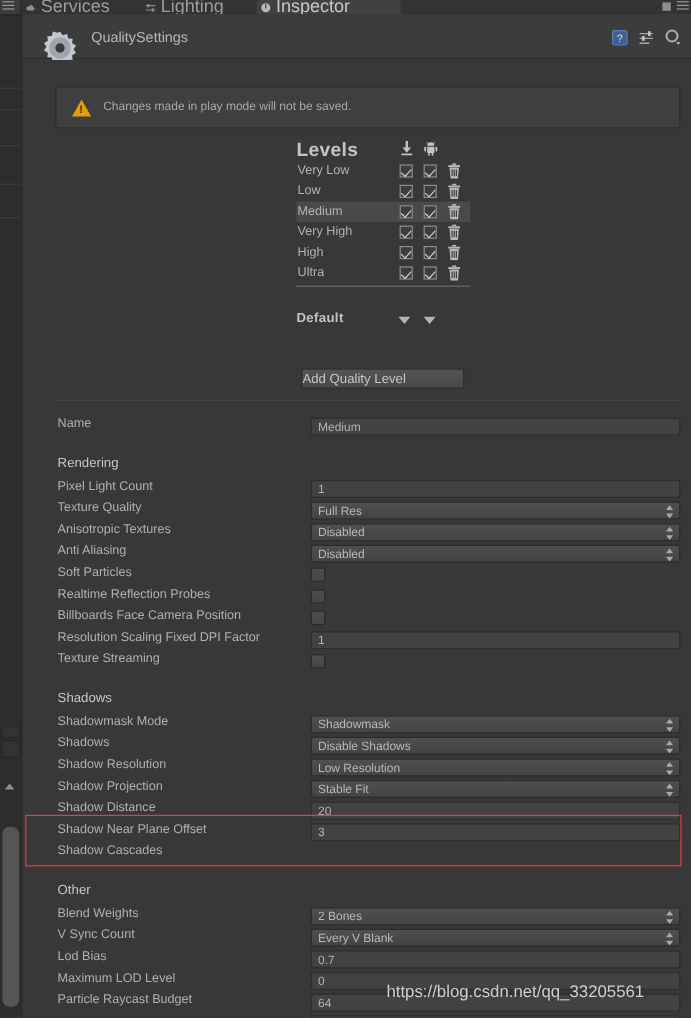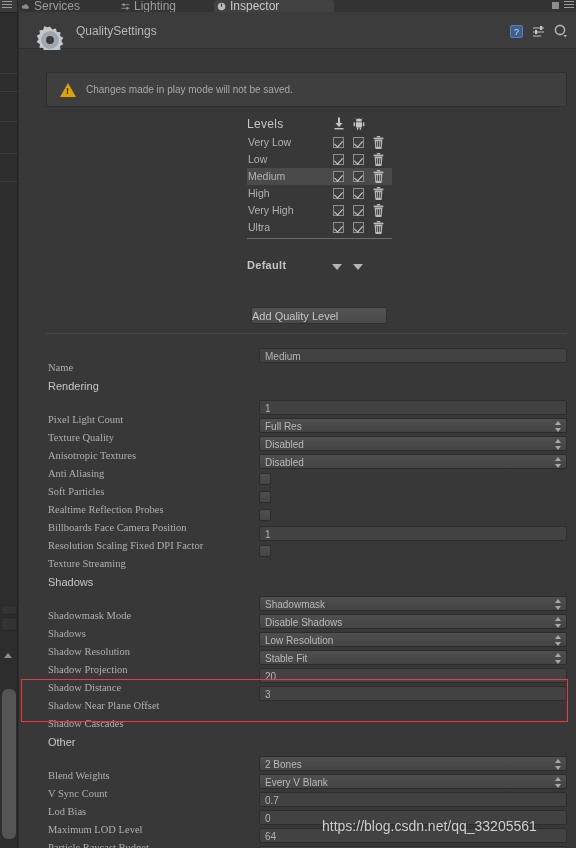--- a/index.html
+++ b/index.html
@@ -40,21 +40,21 @@
     border-bottom:5px solid #8f8f8f;
   }
 
   
   .tabbar {
     position: absolute; left: 18px; top: 0; right: 0; height: 12px;
     background: #333333;
   }
   .tab {
     position: absolute; top: 0; height: 12px;
-    font-size: 12px; color: #b0b0b0;
+    font-size: 15px; color: #b0b0b0;
     line-height: 12px;
     padding-left: 16px;
     white-space: nowrap;
     overflow: hidden;
   }
   .tab.inactive { color: #9d9d9d; }
   .tab.active {
     background: #414141;
     color: #c8c8c8;
     border-top-left-radius: 3px; border-top-right-radius: 3px;
@@ -135,21 +135,21 @@
 
   
   .levels {
     position: absolute; left: 228px; top: 66px; width: 145px;
   }
   .lv-head {
     position: relative; height: 18px;
   }
   .lv-head .lbl {
     position: absolute; left: 0; top: 1px;
-    font-size: 12px; font-weight: normal; color: #c4c4c4;
+    font-size: 16px; font-weight: bold; color: #c4c4c4;
     letter-spacing: .3px;
   }
   .lv-head .i-dl { position: absolute; left: 86px; top: 1px; width: 12px; height: 13px; }
   .lv-head .i-andr { position: absolute; left: 106px; top: 1px; width: 12px; height: 13px; }
 
   .lv-row {
     position: relative; height: 17px;
   }
   .lv-row.selected { background: #4a4a4a; }
   .lv-row .name {
@@ -201,22 +201,22 @@
   .hrule {
     position: absolute; left: 27px; right: 9px; height: 1px;
     background: #484848;
   }
 
   
   .prop {
     position: absolute; left: 27px; right: 9px; height: 17px;
   }
   .prop .plabel {
-    position: absolute; left: 2px; top: 15px;
-    font-size: 10.5px; color: #b0b0b0; white-space: nowrap; font-family: Liberation Serif, serif;
+    position: absolute; left: 2px; top: 0;
+    font-size: 10.5px; color: #b0b0b0; white-space: nowrap;
   }
   .field {
     position: absolute; left: 213px; right: 0; height: 15px; top: 1px;
     border-radius: 2px;
   }
   .field.text {
     background: #424242; border: 1px solid #2d2d2d;
   }
   .field.popup {
     background: linear-gradient(#4f4f4f, #444444);
@@ -416,34 +416,34 @@
             <svg class="trash" viewBox="0 0 11 13">
   <rect x="0.6" y="1.6" width="9.8" height="1.6" fill="#b9b9b9"></rect>
   <rect x="3.8" y="0" width="3.4" height="1.4" fill="#b9b9b9"></rect>
   <path d="M1.6 3.6h7.8l-.7 8.6a.8.8 0 0 1-.8.7H3.1a.8.8 0 0 1-.8-.7z" fill="#b9b9b9"></path>
   <rect x="3.2" y="5.2" width="1" height="5.6" fill="#3d3d3d"></rect>
   <rect x="5" y="5.2" width="1" height="5.6" fill="#3d3d3d"></rect>
   <rect x="6.8" y="5.2" width="1" height="5.6" fill="#3d3d3d"></rect>
 </svg>
           </div>
           <div class="lv-row">
-            <span class="name">High</span>
+            <span class="name">Very High</span>
             <span class="cb c1"></span>
             <span class="cb c2"></span>
             <svg class="trash" viewBox="0 0 11 13">
   <rect x="0.6" y="1.6" width="9.8" height="1.6" fill="#b9b9b9"></rect>
   <rect x="3.8" y="0" width="3.4" height="1.4" fill="#b9b9b9"></rect>
   <path d="M1.6 3.6h7.8l-.7 8.6a.8.8 0 0 1-.8.7H3.1a.8.8 0 0 1-.8-.7z" fill="#b9b9b9"></path>
   <rect x="3.2" y="5.2" width="1" height="5.6" fill="#3d3d3d"></rect>
   <rect x="5" y="5.2" width="1" height="5.6" fill="#3d3d3d"></rect>
   <rect x="6.8" y="5.2" width="1" height="5.6" fill="#3d3d3d"></rect>
 </svg>
           </div>
           <div class="lv-row">
-            <span class="name">Very High</span>
+            <span class="name">High</span>
             <span class="cb c1"></span>
             <span class="cb c2"></span>
             <svg class="trash" viewBox="0 0 11 13">
   <rect x="0.6" y="1.6" width="9.8" height="1.6" fill="#b9b9b9"></rect>
   <rect x="3.8" y="0" width="3.4" height="1.4" fill="#b9b9b9"></rect>
   <path d="M1.6 3.6h7.8l-.7 8.6a.8.8 0 0 1-.8.7H3.1a.8.8 0 0 1-.8-.7z" fill="#b9b9b9"></path>
   <rect x="3.2" y="5.2" width="1" height="5.6" fill="#3d3d3d"></rect>
   <rect x="5" y="5.2" width="1" height="5.6" fill="#3d3d3d"></rect>
   <rect x="6.8" y="5.2" width="1" height="5.6" fill="#3d3d3d"></rect>
 </svg>

